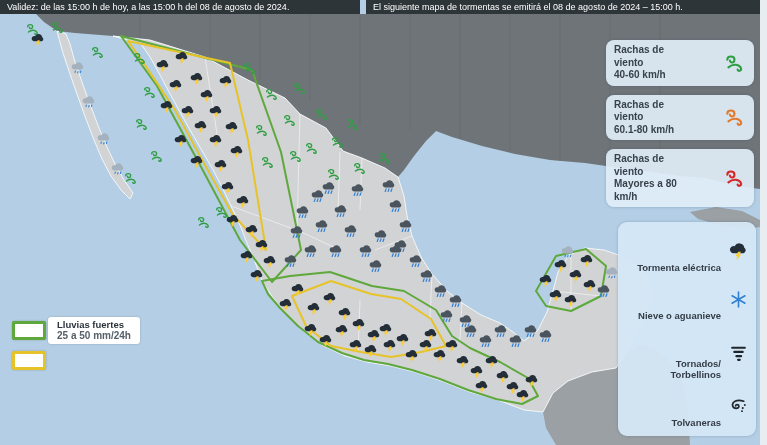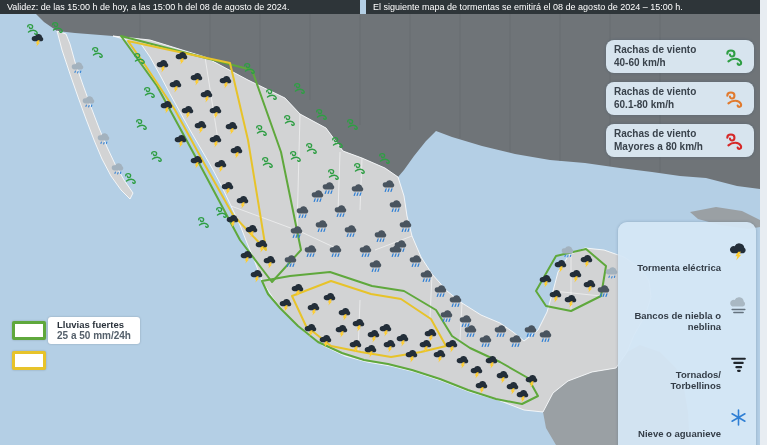--- a/index.html
+++ b/index.html
@@ -12,21 +12,21 @@
   .hseg{background:#2e3539;color:#fff;font-size:9px;line-height:14px;padding:0 7px;
         white-space:nowrap;overflow:hidden;box-sizing:border-box;}
   .hseg.l{width:360px;margin-right:6px;}
   .hseg.r{flex:1;}
 
   
   .wind-legend{position:absolute;top:40px;right:6px;width:148px;z-index:5;
                display:flex;flex-direction:column;gap:9px;}
   .wind-row{display:flex;align-items:center;justify-content:space-between;
             background:rgba(223,237,248,.93);border-radius:8px;padding:4px 8px;
-            box-shadow:0 0 3px rgba(40,70,100,.3);}
+            box-shadow:0 0 3px rgba(40,70,100,.3);gap:38px;}
   .wind-text{font-size:10px;font-weight:bold;color:#39424b;line-height:1.25;}
 
   
   .wx-legend{position:absolute;top:222px;right:4px;width:138px;z-index:5;
              background:rgba(213,231,245,.95);border-radius:9px;padding:8px 8px;
              display:flex;flex-direction:column;gap:5px;
              box-shadow:0 0 3px rgba(40,70,100,.3);box-sizing:border-box;}
   .wx-row{display:flex;align-items:center;justify-content:flex-end;gap:8px;}
   .wx-label{font-size:9.5px;font-weight:bold;color:#343d47;text-align:right;white-space:pre-line;margin-top:32px;}
 
@@ -282,36 +282,30 @@
       </div>
     </div>
   <div class="wx-legend" id="wx-legend">
       <div class="wx-row">
         <div class="wx-label">Tormenta eléctrica</div>
         <svg width="19" height="19" viewBox="0 0 18 18" class="lg-icon">
           <use href="#i-storm"></use>
         </svg>
       </div>
       <div class="wx-row">
-        <div class="wx-label">Bancos de niebla o neblina</div>
+        <div class="wx-label">Nieve o aguanieve</div>
         <svg width="19" height="19" viewBox="0 0 18 18" class="lg-icon">
-          <use href="#i-fog"></use>
+          <use href="#i-snow"></use>
         </svg>
       </div>
       <div class="wx-row">
         <div class="wx-label">Tornados/
 Torbellinos</div>
         <svg width="19" height="19" viewBox="0 0 18 18" class="lg-icon">
           <use href="#i-tornado"></use>
-        </svg>
-      </div>
-      <div class="wx-row">
-        <div class="wx-label">Nieve o aguanieve</div>
-        <svg width="19" height="19" viewBox="0 0 18 18" class="lg-icon">
-          <use href="#i-snow"></use>
         </svg>
       </div>
       <div class="wx-row">
         <div class="wx-label">Tolvaneras</div>
         <svg width="19" height="19" viewBox="0 0 18 18" class="lg-icon">
           <use href="#i-dust"></use>
         </svg>
       </div>
     </div>
   <div class="rain-legend" id="rain-legend">

